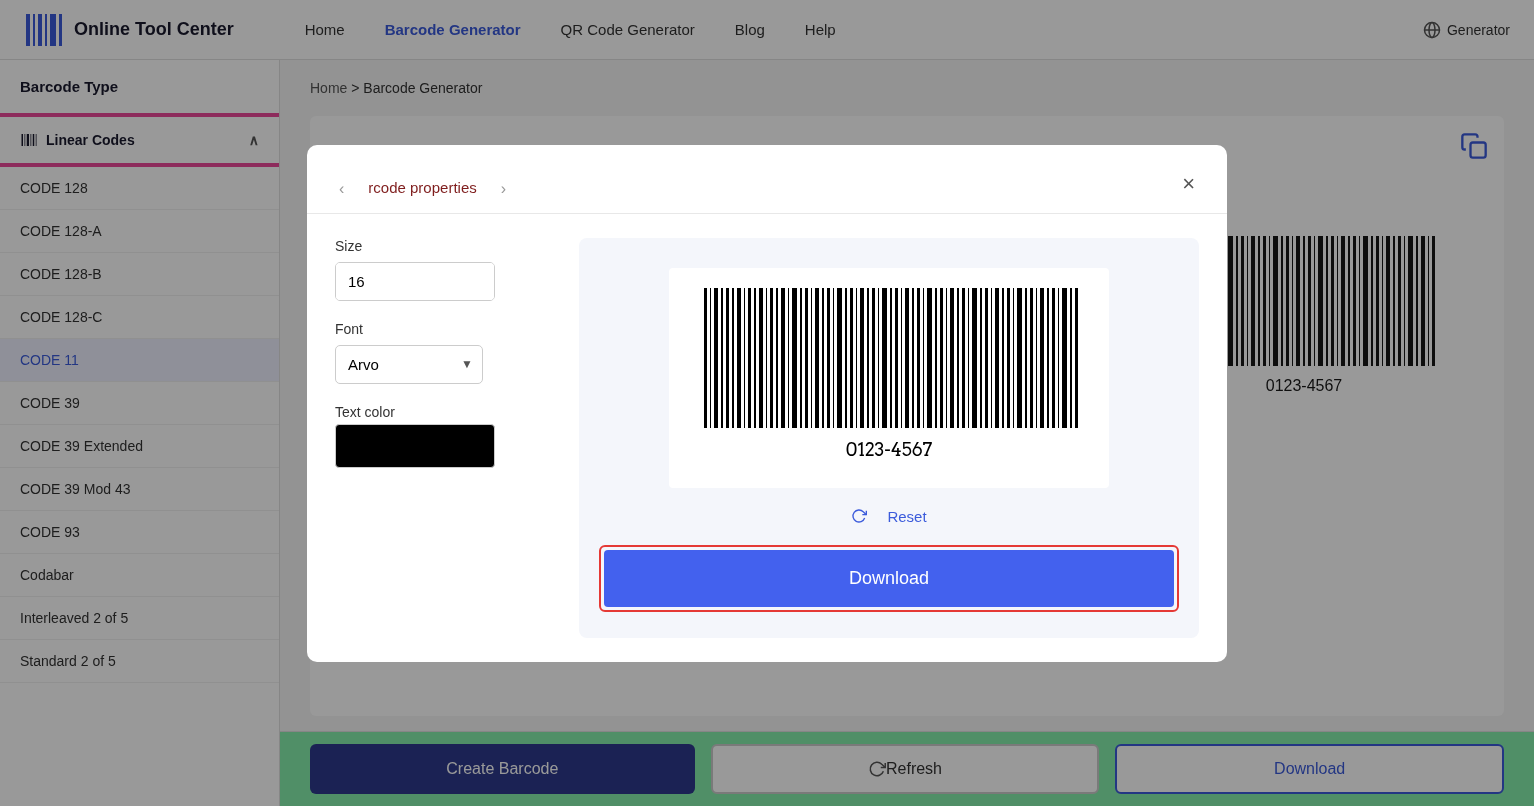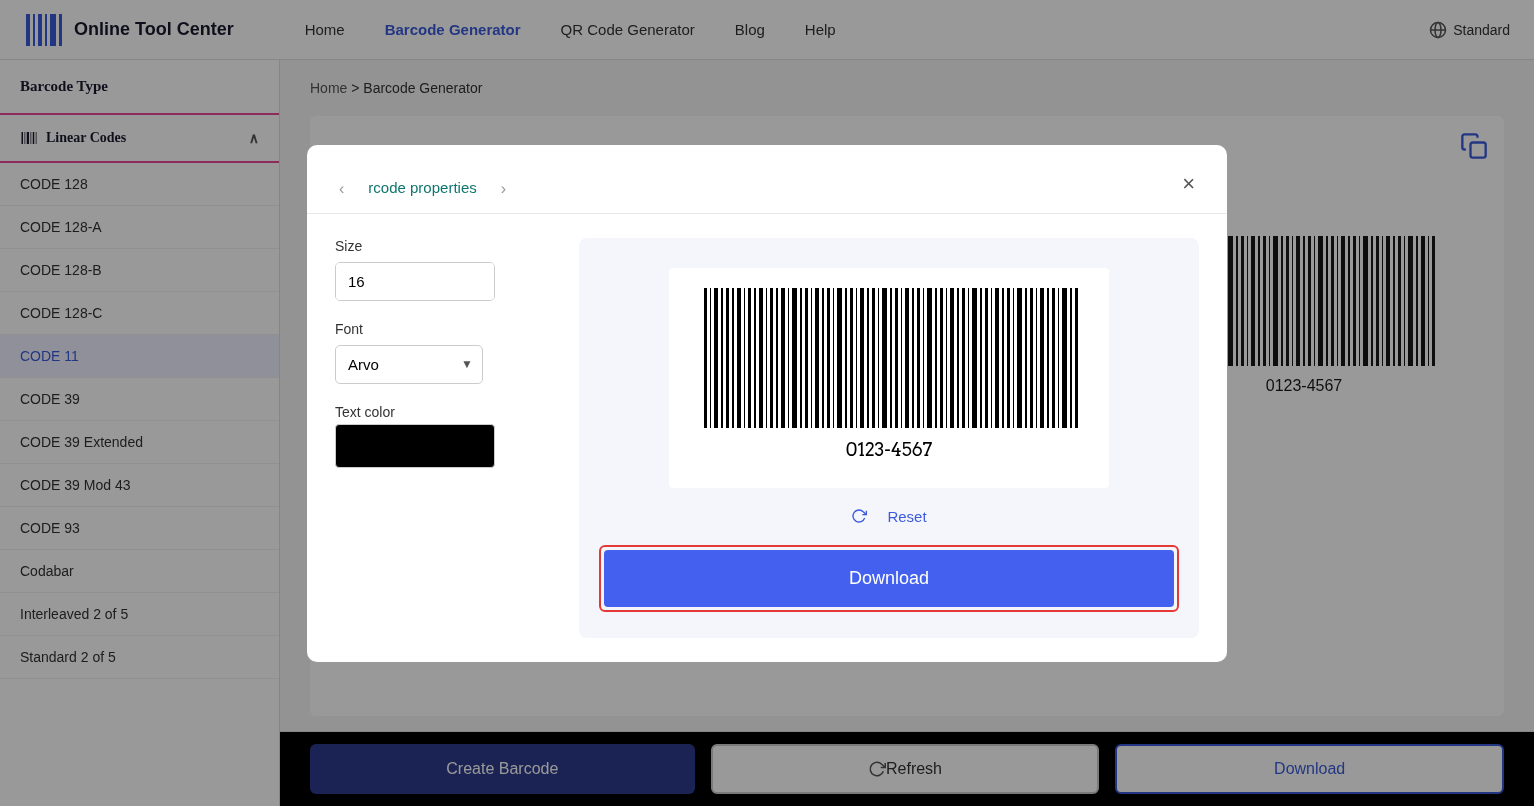--- a/index.html
+++ b/index.html
@@ -22,22 +22,22 @@
     
     .page-body { display: flex; height: calc(100vh - 60px); }
 
     
     .sidebar {
       width: 280px; background: #fff; border-right: 1px solid #e0e0e0;
       overflow-y: auto; flex-shrink: 0;
     }
     .sidebar-section-header {
       display: flex; align-items: center; justify-content: space-between;
-      padding: 18px 20px; border-bottom: 2px solid #ec4899;
-      font-weight: 600; font-size: 15px; color: #1a1a2e; font-family: Liberation Serif, serif;
+      padding: 18px 20px; border-bottom: 4px solid #ec4899;
+      font-weight: 600; font-size: 15px; color: #1a1a2e;
     }
     .sidebar-section-header .chevron { color: #555; }
     .sidebar-items { list-style: none; }
     .sidebar-item {
       padding: 13px 20px; font-size: 14px; color: #333;
       border-bottom: 1px solid #f0f0f0; cursor: pointer;
     }
     .sidebar-item.active { color: #3b5bdb; background: #eef1ff; font-weight: 500; }
 
     
@@ -59,21 +59,21 @@
       background: none; border: none; cursor: pointer; color: #3b5bdb;
     }
     .bg-barcode-container {
       display: flex; justify-content: flex-end; padding-right: 40px;
       padding-top: 100px;
     }
 
     
     .bottom-actions {
       display: flex; gap: 16px; position: fixed; bottom: 0; left: 280px;
-      right: 0; background: #000000; padding: 12px 30px;
+      right: 0; background: #86efac; padding: 12px 30px;
       border-top: 1px solid #e0e0e0;
     }
     .btn-create {
       background: #2d3a8c; color: #fff; border: none; border-radius: 6px;
       padding: 14px 30px; font-size: 16px; cursor: pointer; flex: 1;
     }
     .btn-refresh {
       background: #fff; color: #333; border: 2px solid #ccc; border-radius: 6px;
       padding: 14px 30px; font-size: 16px; cursor: pointer; flex: 1;
       display: flex; align-items: center; justify-content: center; gap: 0;
@@ -94,21 +94,21 @@
     .modal {
       background: #fff; border-radius: 10px; width: 920px; max-width: 95vw;
       padding: 0; overflow: hidden; position: relative;
     }
     .modal-header {
       display: flex; align-items: center; padding: 20px 28px 0;
       border-bottom: 1px solid #e8e8e8; gap: 0;
     }
     .modal-tab {
       padding: 14px 20px; font-size: 15px; cursor: pointer;
-      color: #0f766e; border-bottom: 3px solid transparent; text-decoration: none;
+      color: #7f1d1d; border-bottom: 3px solid transparent; text-decoration: none;
     }
     .modal-tab.active {
       color: #3b5bdb; border-bottom: 3px solid #3b5bdb; font-weight: 600;
     }
     .modal-tab-arrow {
       color: #999; font-size: 16px; padding: 0 4px; cursor: pointer;
     }
     .modal-close {
       margin-left: auto; background: none; border: none; font-size: 22px;
       cursor: pointer; color: #555; padding: 0 4px; margin-bottom: 10px;
@@ -200,21 +200,21 @@
     <a class="nav-link" href="#">QR Code Generator</a>
     <a class="nav-link" href="#">Blog</a>
     <a class="nav-link" href="#">Help</a>
   </div>
   <div class="nav-lang">
     <svg width="18" height="18" viewBox="0 0 24 24" fill="none" stroke="#555" stroke-width="2">
       <circle cx="12" cy="12" r="10"></circle>
       <ellipse cx="12" cy="12" rx="4" ry="10"></ellipse>
       <line x1="2" y1="12" x2="22" y2="12"></line>
     </svg>
-    <span>Standard</span>
+    <span>Generator</span>
   </div>
 </nav>
 
 <div class="page-body">
 
   <aside class="sidebar">
     <div class="sidebar-section-header">
       <span>Barcode Type</span>
     </div>
     <div class="sidebar-section-header" style="font-size:14px; padding: 14px 20px;">

